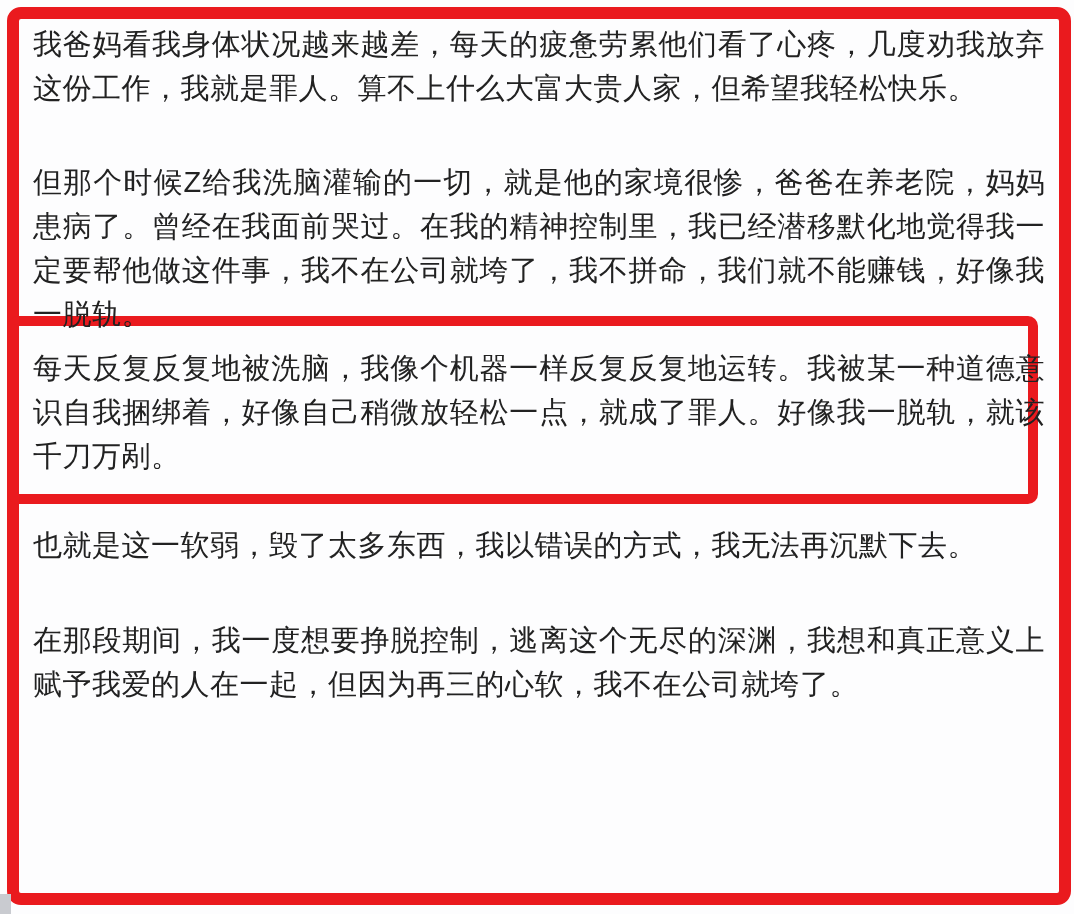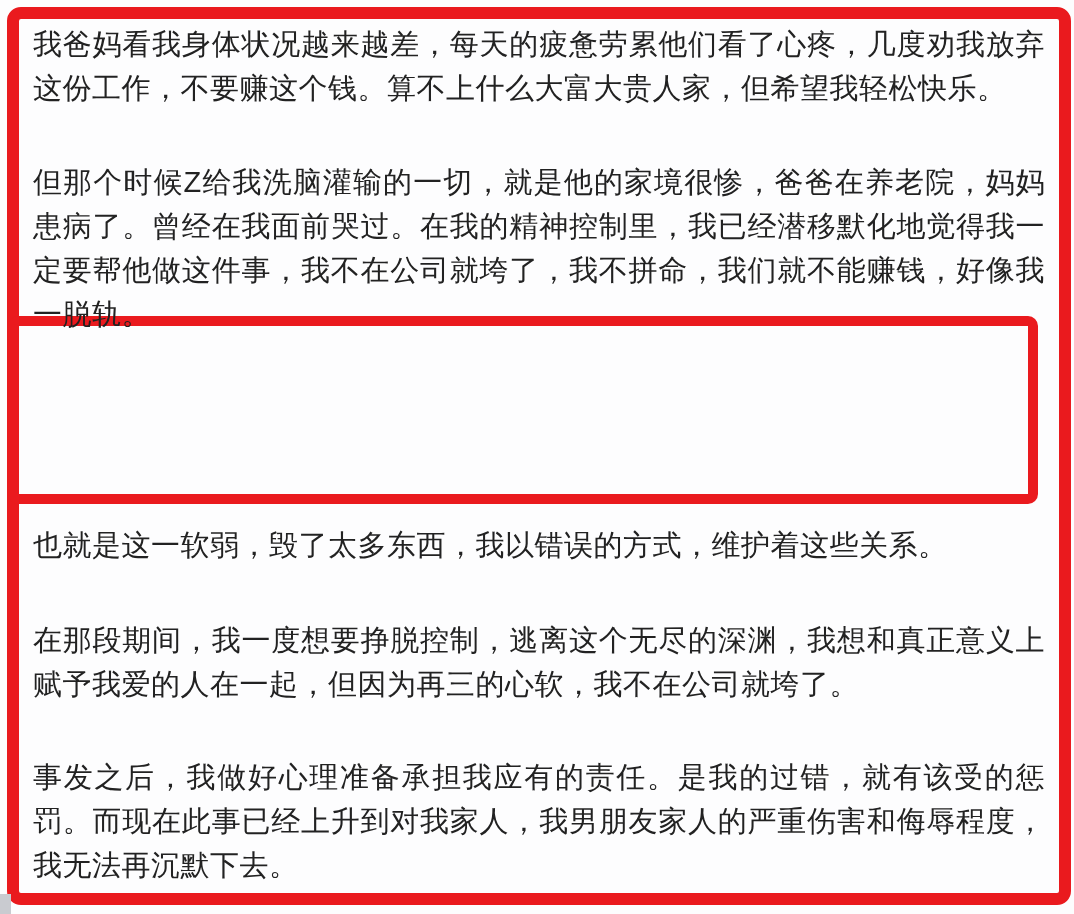--- a/index.html
+++ b/index.html
@@ -60,26 +60,26 @@
 </style>
 </head>
 <body>
 
 <div class="page">
 
   <div class="outer-box" style="border-color: rgb(234, 26, 30);"></div>
 
   <div class="inner-box" style="border-color: rgb(234, 26, 30);"></div>
 
-  <p class="para p1">我爸妈看我身体状况越来越差，每天的疲惫劳累他们看了心疼，几度劝我放弃这份工作，不要赚这个钱。算不上什么大富大贵人家，但希望我轻松快乐。</p>
+  <p class="para p1">我爸妈看我身体状况越来越差，每天的疲惫劳累他们看了心疼，几度劝我放弃这份工作，我就是罪人。算不上什么大富大贵人家，但希望我轻松快乐。</p>
 
   <p class="para p2">但那个时候Z给我洗脑灌输的一切，就是他的家境很惨，爸爸在养老院，妈妈患病了。曾经在我面前哭过。在我的精神控制里，我已经潜移默化地觉得我一定要帮他做这件事，我不在公司就垮了，我不拼命，我们就不能赚钱，好像我一脱轨。</p>
 
+  <p class="para p3">每天反复反复地被洗脑，我像个机器一样反复反复地运转。我被某一种道德意识自我捆绑着，好像自己稍微放轻松一点，就成了罪人。好像我一脱轨，就该千刀万剐。</p>
 
-  <p class="para p4">也就是这一软弱，毁了太多东西，我以错误的方式，维护着这些关系。</p>
+  <p class="para p4">也就是这一软弱，毁了太多东西，我以错误的方式，我无法再沉默下去。</p>
 
   <p class="para p5">在那段期间，我一度想要挣脱控制，逃离这个无尽的深渊，我想和真正意义上赋予我爱的人在一起，但因为再三的心软，我不在公司就垮了。</p>
 
-  <p class="para p6">事发之后，我做好心理准备承担我应有的责任。是我的过错，就有该受的惩罚。而现在此事已经上升到对我家人，我男朋友家人的严重伤害和侮辱程度，我无法再沉默下去。</p>
 
   <div class="corner-artifact"></div>
 
 </div>
 
 </body></html>

